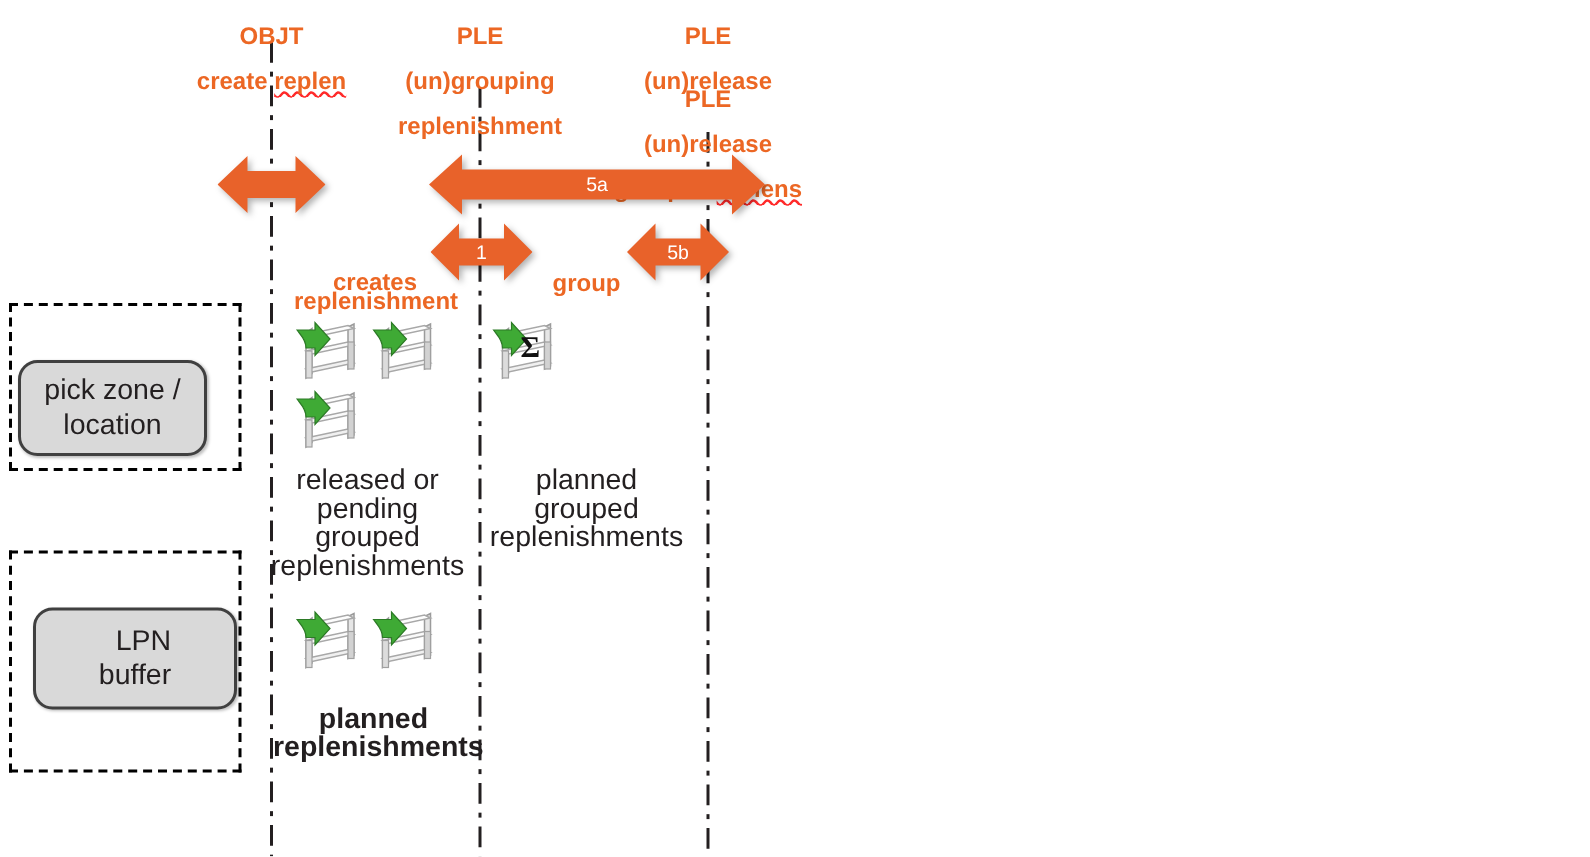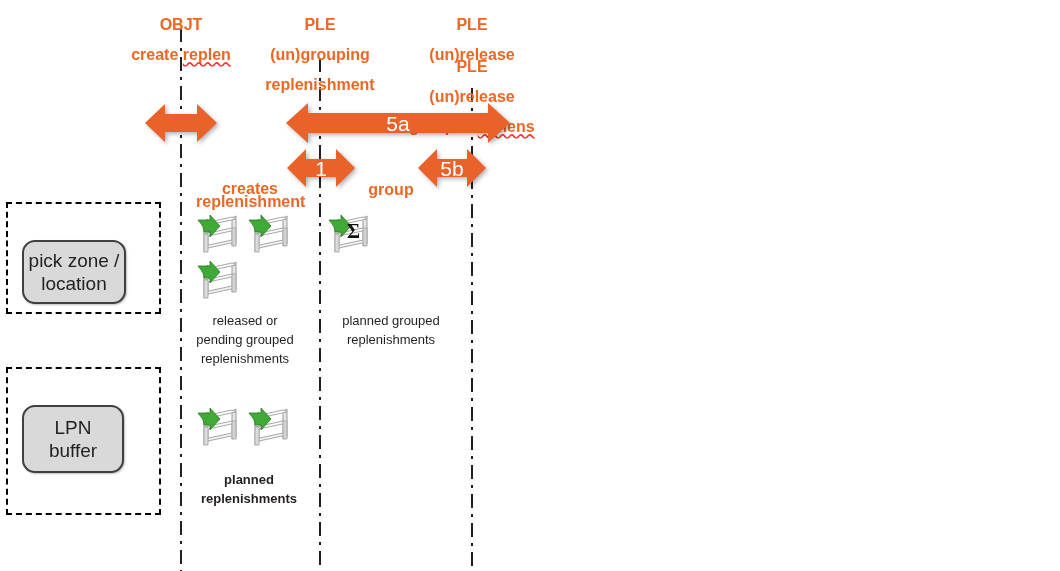--- a/index.html
+++ b/index.html
@@ -84,41 +84,41 @@
     filter: drop-shadow(2px 2px 2px rgba(0,0,0,0.30));
   }
   .darrow svg { display: block; }
   .darrow .alabel {
     position: absolute;
     left: 0; right: 0;
     top: 50%;
     transform: translateY(-50%);
     text-align: center;
     color: #ffffff;
-    font-size: 21px;
+    font-size: 13px;
     line-height: 19px;
     font-weight: normal;
   }
 
   
   .anno {
     position: absolute;
     color: #ec6724;
     font-weight: bold;
     font-size: 16px;
     line-height: 13px;
     text-align: center;
     white-space: pre-line;
   }
 
   
   .caption {
     position: absolute;
     color: #231f20;
-    font-size: 13px;
+    font-size: 19px;
     line-height: 19px;
     text-align: center;
     white-space: pre-line;
   }
 
   
   .rack-icon {
     position: absolute;
     width: 48px;
     height: 44px;
@@ -182,25 +182,25 @@
       <polygon points="0,22 19,3 19,13 49,13 49,3 68,22 49,41 49,31 19,31 19,41" fill="#e8622a"></polygon>
     </svg>
     <div class="alabel">5b</div>
   </div>
 
   <div class="anno" style="left:196px; top:182px; width:108px;">creates
 replenishment</div>
   <div class="anno" style="left:360px; top:183px; width:62px;">group</div>
 
   <div class="zone-box" style="left:6px; top:202px; width:155px; height:112px;"></div>
-  <div class="zone-pill" style="left:22px; top:240px; width:104px; height:64px;">pick zone /
+  <div class="zone-pill" style="left:12px; top:240px; width:126px; height:64px;">pick zone /
 location</div>
 
   <div class="zone-box" style="left:6px; top:367px; width:155px; height:148px;"></div>
-  <div class="zone-pill" style="left:22px; top:405px; width:102px; height:68px;">LPN
+  <div class="zone-pill" style="left:22px; top:405px; width:136px; height:68px;text-align:right;">LPN
 buffer</div>
 
   <div class="rack-icon" style="left:194px; top:212px;">
     <svg width="48" height="44" viewBox="0 0 48 44" aria-hidden="true">
       <g>
         <polygon points="10,10 14,7 14,37 10,40" fill="#f2f2f2" stroke="#9b9b9b" stroke-width="1"></polygon>
         <polygon points="38,6 42,4 42,32 38,34" fill="#e6e6e6" stroke="#9b9b9b" stroke-width="1"></polygon>
         <polygon points="10,22 38,16 42,18 14,24" fill="#fafafa" stroke="#a8a8a8" stroke-width="1"></polygon>
         <polygon points="10,34 38,28 42,30 14,36" fill="#f0f0f0" stroke="#a8a8a8" stroke-width="1"></polygon>
         <polygon points="10,11 38,5 42,7 14,13" fill="#fdfdfd" stroke="#a8a8a8" stroke-width="1"></polygon>

